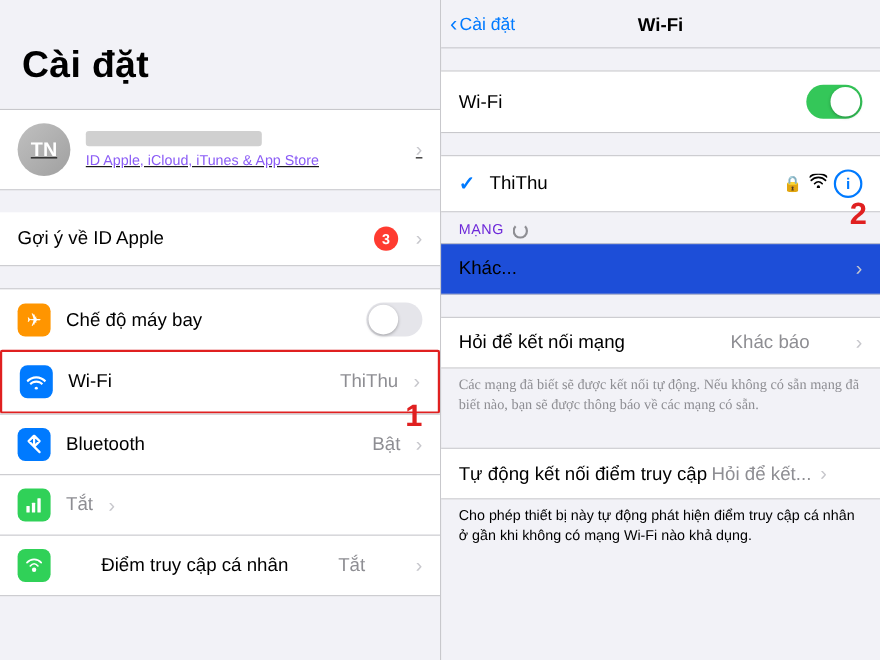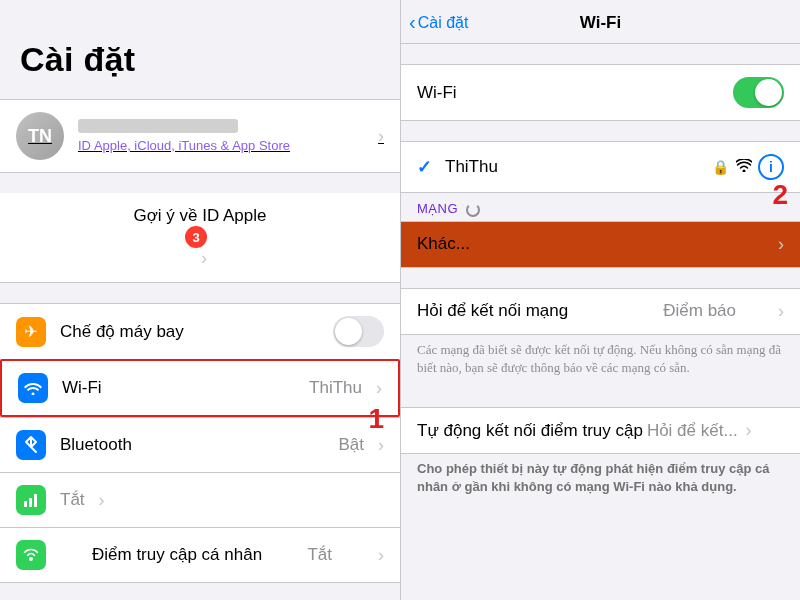--- a/index.html
+++ b/index.html
@@ -88,21 +88,20 @@
     }
 
     
     .suggestion-row {
       background: #fff;
       display: flex;
       align-items: center;
       padding: 13px 16px;
       border-bottom: 0.5px solid #c8c8cc;
       margin-top: 20px;
-      flex-direction: column;
     }
 
     .badge-red {
       background: #ff3b30;
       color: #fff;
       border-radius: 50%;
       width: 22px;
       height: 22px;
       display: flex;
       align-items: center;
@@ -351,21 +350,21 @@
       animation: spin 1s linear infinite;
       vertical-align: middle;
       margin-left: 4px;
     }
 
     @keyframes spin {
       to { transform: rotate(360deg); }
     }
 
     .other-row {
-      background: #c2410c;
+      background: #1d4ed8;
       display: flex;
       padding: 12px 16px;
       border-top: 0.5px solid #c8c8cc;
       border-bottom: 0.5px solid #c8c8cc;
     }
 
     .other-label {
       flex: 1;
       font-size: 17px;
       color: #000;
@@ -420,24 +419,23 @@
     }
 
     .auto-join-value {
       font-size: 17px;
       color: #8e8e93;
       margin-left: 4px;
     }
 
     .auto-description {
       font-size: 13px;
-      color: #737373;
+      color: #000000;
       padding: 6px 16px 10px;
       line-height: 1.4;
-      font-weight: bold;
     }
 
     
     .wifi-row-container {
       position: relative;
     }
 
     .label-1 {
       position: absolute;
       bottom: -18px;
@@ -593,21 +591,21 @@
     <span>MẠNG</span>
     <span class="loader-icon"></span>
   </div>
   <div class="other-row">
     <span class="other-label">Khác...</span>
     <span class="chevron">›</span>
   </div>
 
   <div class="ask-row">
     <span class="ask-label">Hỏi để kết nối mạng</span>
-    <span class="ask-value">Điểm báo</span>
+    <span class="ask-value">Khác báo</span>
     <span class="chevron">›</span>
   </div>
   <div class="description-text">Các mạng đã biết sẽ được kết nối tự động. Nếu không có sẵn mạng đã biết nào, bạn sẽ được thông báo về các mạng có sẵn.</div>
 
   <div class="auto-join-row">
     <span class="auto-join-label">Tự động kết nối điểm truy cập</span>
     <span class="auto-join-value">Hỏi để kết...</span>
     <span class="chevron">›</span>
   </div>
   <div class="auto-description">Cho phép thiết bị này tự động phát hiện điểm truy cập cá nhân ở gần khi không có mạng Wi-Fi nào khả dụng.</div>

